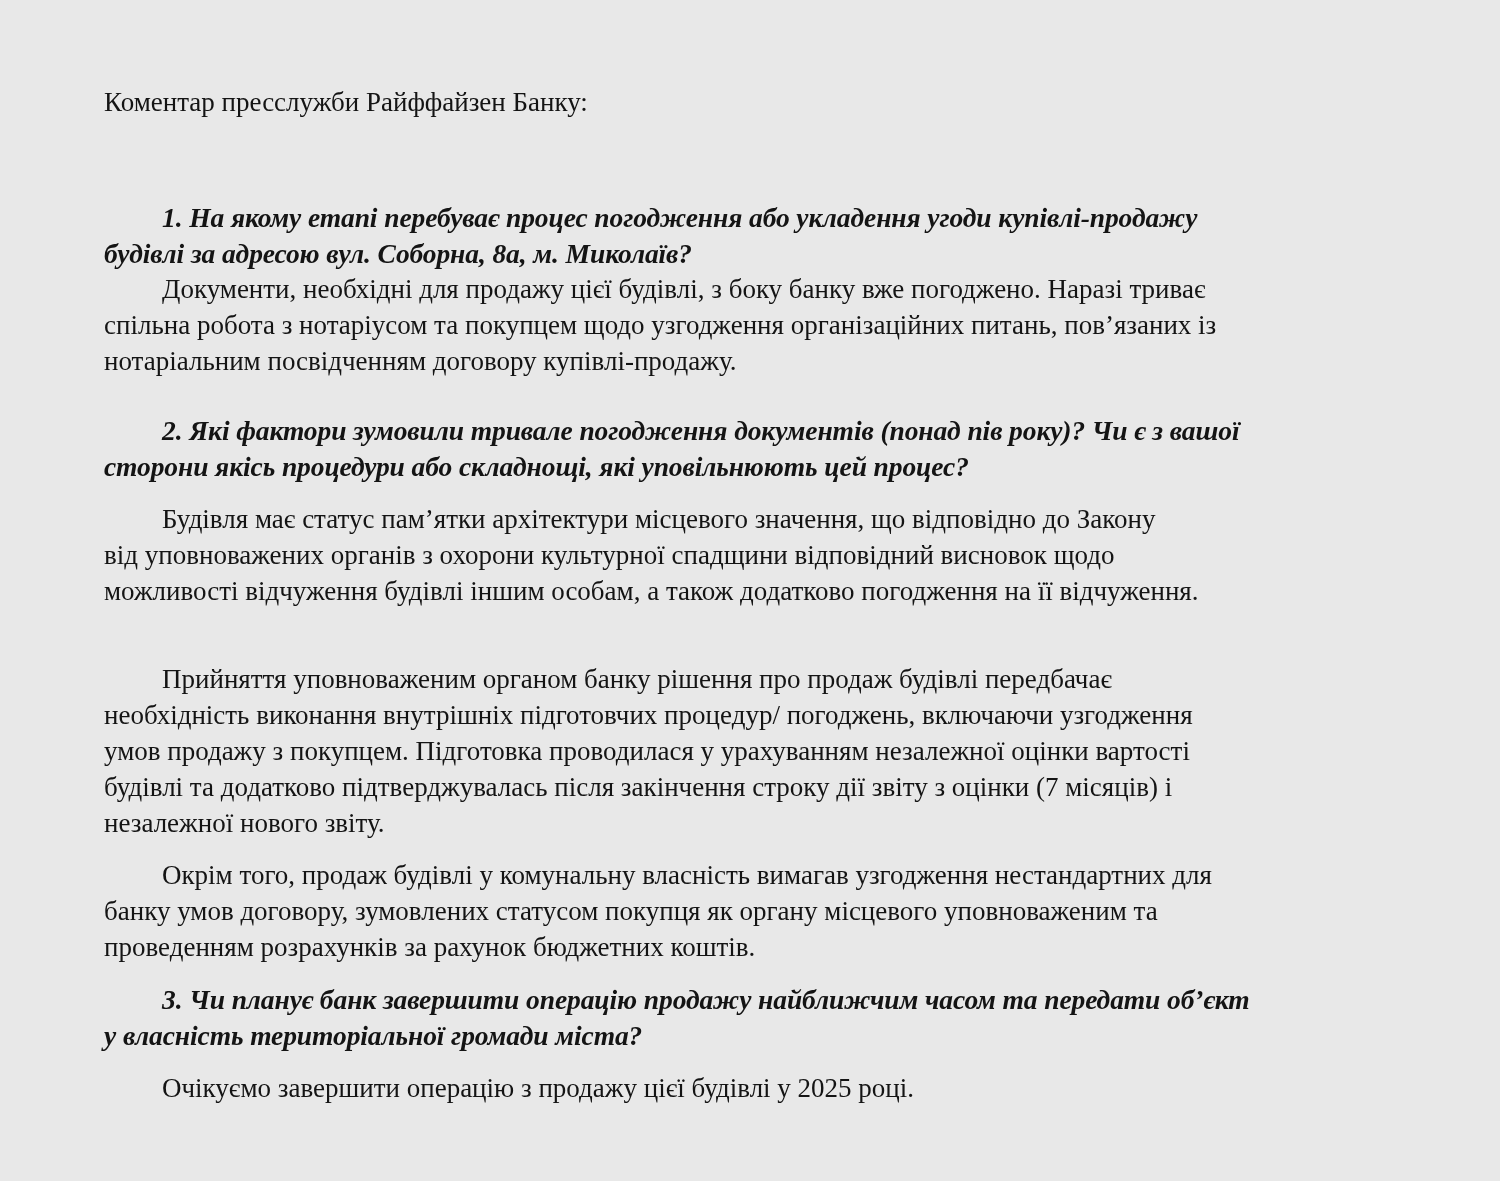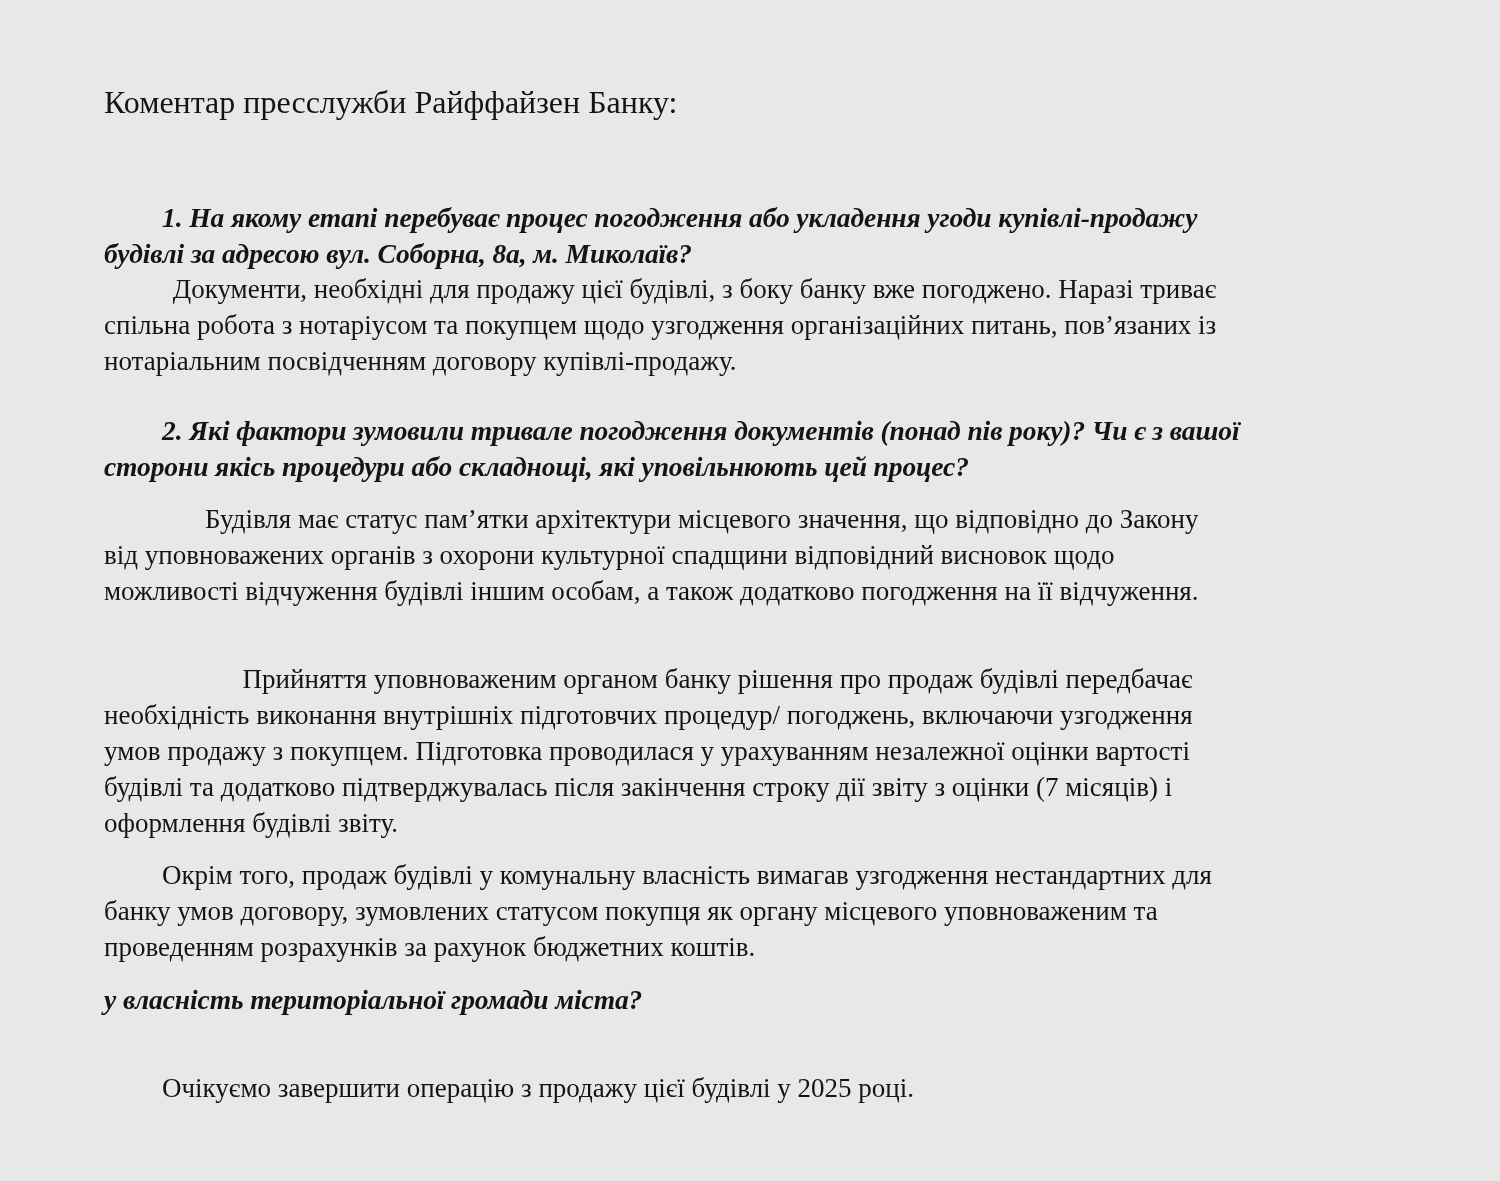--- a/index.html
+++ b/index.html
@@ -18,37 +18,36 @@
     .page {
       position: absolute;
       left: 104px;
       top: 0;
       width: 1300px;
     }
     .intro {
       position: absolute;
       top: 84px;
       left: 0;
-      font-size: 32px;
+      font-size: 27px;
       line-height: 36px;
       white-space: nowrap;
     }
     .block {
       position: absolute;
       left: 0;
       font-size: 27px;
       line-height: 36px;
     }
     .line {
       display: block;
       white-space: nowrap;
     }
     .line.first {
       padding-left: 58px;
-      text-align: right;
     }
     .question .line {
       font-weight: bold;
       font-style: italic;
       font-size: 27.5px;
       letter-spacing: -0.1px;
     }
     .answer .line {
       font-weight: normal;
       font-style: normal;
@@ -81,30 +80,31 @@
     <span class="line first">Будівля має статус пам’ятки архітектури місцевого значення, що відповідно до Закону</span>
     <span class="line">від уповноважених органів з охорони культурної спадщини відповідний висновок щодо</span>
     <span class="line">можливості відчуження будівлі іншим особам, а також додатково погодження на її відчуження.</span>
   </div>
 
   <div class="block answer" style="top:661px;">
     <span class="line first">Прийняття уповноваженим органом банку рішення про продаж будівлі передбачає</span>
     <span class="line">необхідність виконання внутрішніх підготовчих процедур/ погоджень, включаючи узгодження</span>
     <span class="line">умов продажу з покупцем. Підготовка проводилася у урахуванням незалежної оцінки вартості</span>
     <span class="line">будівлі та додатково підтверджувалась після закінчення строку дії звіту з оцінки (7 місяців) і</span>
-    <span class="line">оформлення будівлі звіту.</span>
+    <span class="line">незалежної нового звіту.</span>
   </div>
 
   <div class="block answer" style="top:857px;">
     <span class="line first">Окрім того, продаж будівлі у комунальну власність вимагав узгодження нестандартних для</span>
     <span class="line">банку умов договору, зумовлених статусом покупця як органу місцевого уповноваженим та</span>
     <span class="line">проведенням розрахунків за рахунок бюджетних коштів.</span>
   </div>
 
   <div class="block question" style="top:982px;">
+    <span class="line first">3. Чи планує банк завершити операцію продажу найближчим часом та передати об’єкт</span>
     <span class="line">у власність територіальної громади міста?</span>
   </div>
 
   <div class="block answer" style="top:1070px;">
     <span class="line first">Очікуємо завершити операцію з продажу цієї будівлі у 2025 році.</span>
   </div>
 
 </div>
 
 </body></html>

